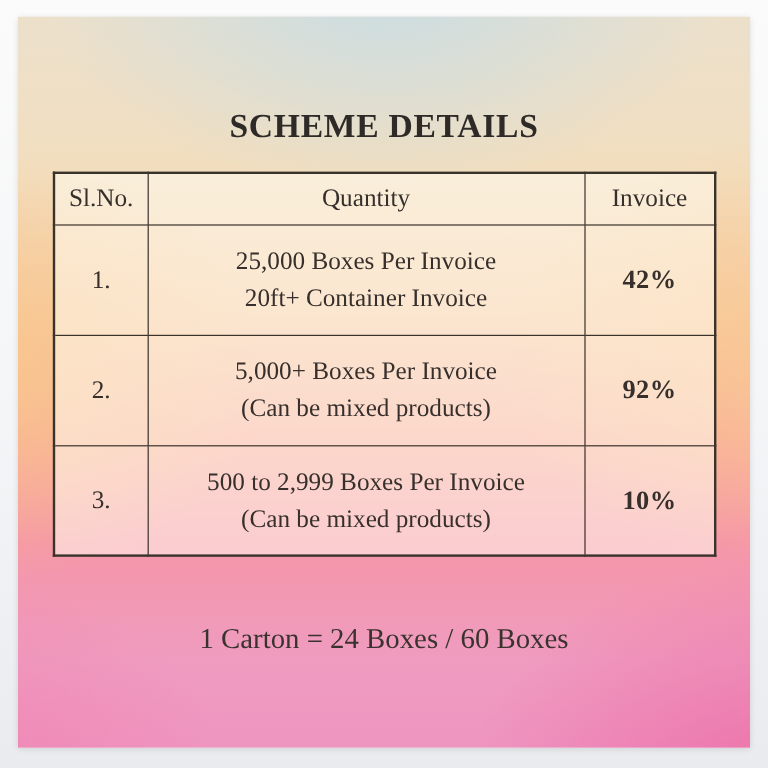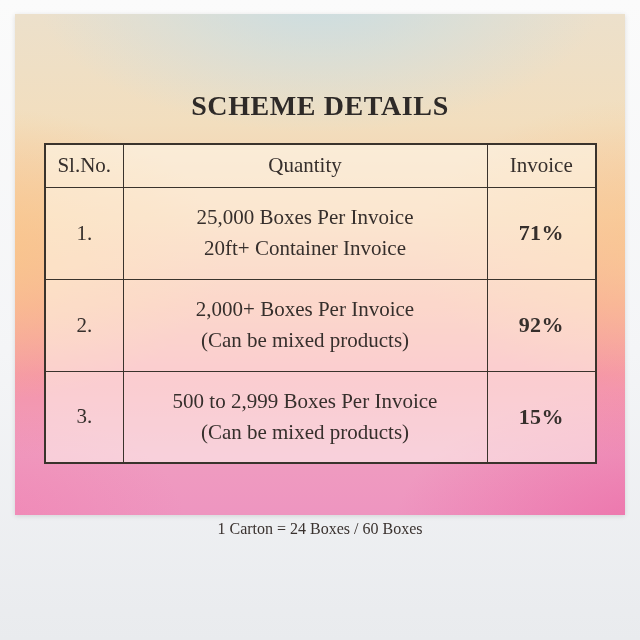--- a/index.html
+++ b/index.html
@@ -18,21 +18,21 @@
     background: linear-gradient(180deg, #fbfbfb 0%, #f4f5f7 55%, #e9ebee 100%);
     overflow: hidden;
   }
 
   
   .card {
     position: absolute;
     left: 15px;
     top: 14px;
     width: 610px;
-    height: 501px;
+    height: 609px;
     background:
       radial-gradient(90% 55% at 50% -5%, #c9dde3 0%, rgba(201,221,227,0) 52%),
       radial-gradient(60% 45% at -5% 48%, rgba(249,198,136,0.85) 0%, rgba(249,198,136,0) 65%),
       radial-gradient(60% 45% at 105% 46%, rgba(250,200,142,0.75) 0%, rgba(250,200,142,0) 65%),
       radial-gradient(70% 50% at 105% 105%, rgba(236,85,152,0.55) 0%, rgba(236,85,152,0) 62%),
       radial-gradient(55% 40% at -5% 102%, rgba(243,122,170,0.45) 0%, rgba(243,122,170,0) 60%),
       linear-gradient(180deg, #ece0cb 0%, #f2debe 22%, #f6cda8 40%, #f8ab9d 58%, #f595a8 72%, #ef9cc0 88%, #ee95c0 100%);
     box-shadow: 0 1px 5px rgba(0,0,0,0.12);
   }
 
@@ -80,21 +80,21 @@
   tr.data-row td { height: 92px; font-size: 21px; }
   tr.data-row .qty-line { line-height: 31px; }
   tr.data-row td.disc-cell { font-size: 22px; font-weight: 600; letter-spacing: 0.3px; }
 
   .footer-note {
     position: absolute;
     top: 506px;
     left: 0;
     width: 100%;
     text-align: center;
-    font-size: 16px;
+    font-size: 24px;
     color: #3a322f;
   }
 </style>
 </head>
 <body>
 
 <div class="frame">
   <div class="card">
 
     <div class="title">SCHEME DETAILS</div>
@@ -111,39 +111,39 @@
           <th class="qty-h">Quantity</th>
           <th class="disc-h">Invoice</th>
         </tr>
 
         <tr class="data-row">
           <td>1.</td>
           <td>
             <div class="qty-line">25,000 Boxes Per Invoice</div>
             <div class="qty-line">20ft+ Container Invoice</div>
           </td>
-          <td class="disc-cell">71%</td>
+          <td class="disc-cell">42%</td>
         </tr>
 
         <tr class="data-row">
           <td>2.</td>
           <td>
-            <div class="qty-line">2,000+ Boxes Per Invoice</div>
+            <div class="qty-line">5,000+ Boxes Per Invoice</div>
             <div class="qty-line">(Can be mixed products)</div>
           </td>
           <td class="disc-cell">92%</td>
         </tr>
 
         <tr class="data-row">
           <td>3.</td>
           <td>
             <div class="qty-line">500 to 2,999 Boxes Per Invoice</div>
             <div class="qty-line">(Can be mixed products)</div>
           </td>
-          <td class="disc-cell">15%</td>
+          <td class="disc-cell">10%</td>
         </tr>
       </tbody>
     </table>
 
     <div class="footer-note">1 Carton = 24 Boxes / 60 Boxes</div>
 
   </div>
 </div>
 
 </body></html>

